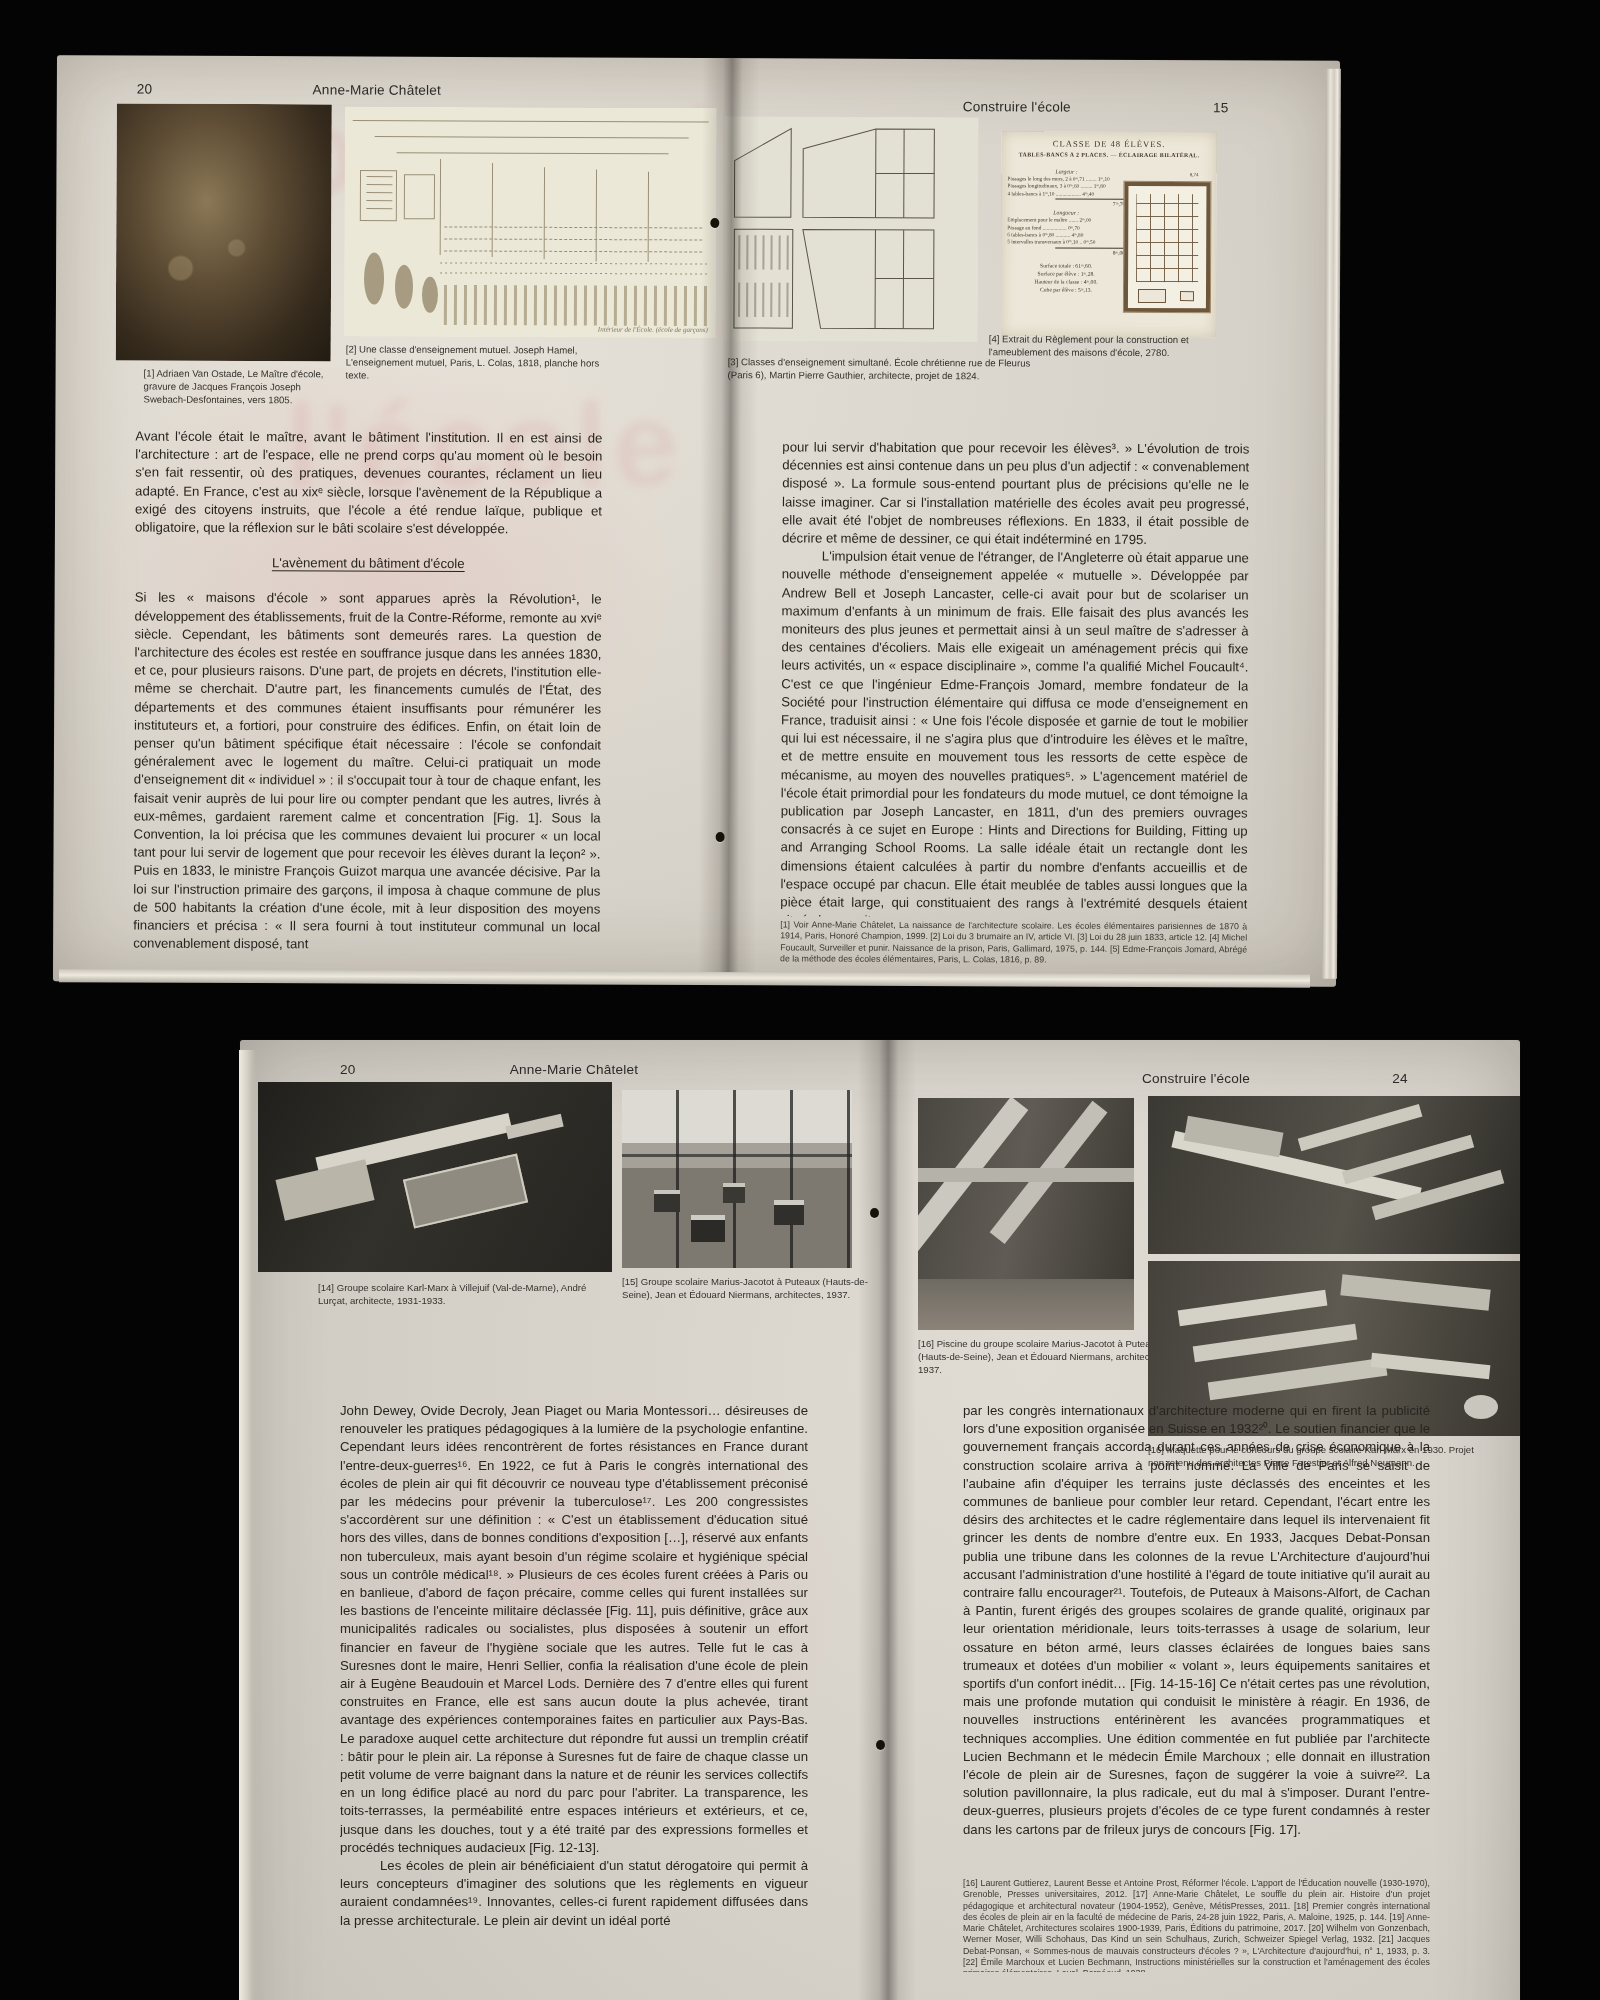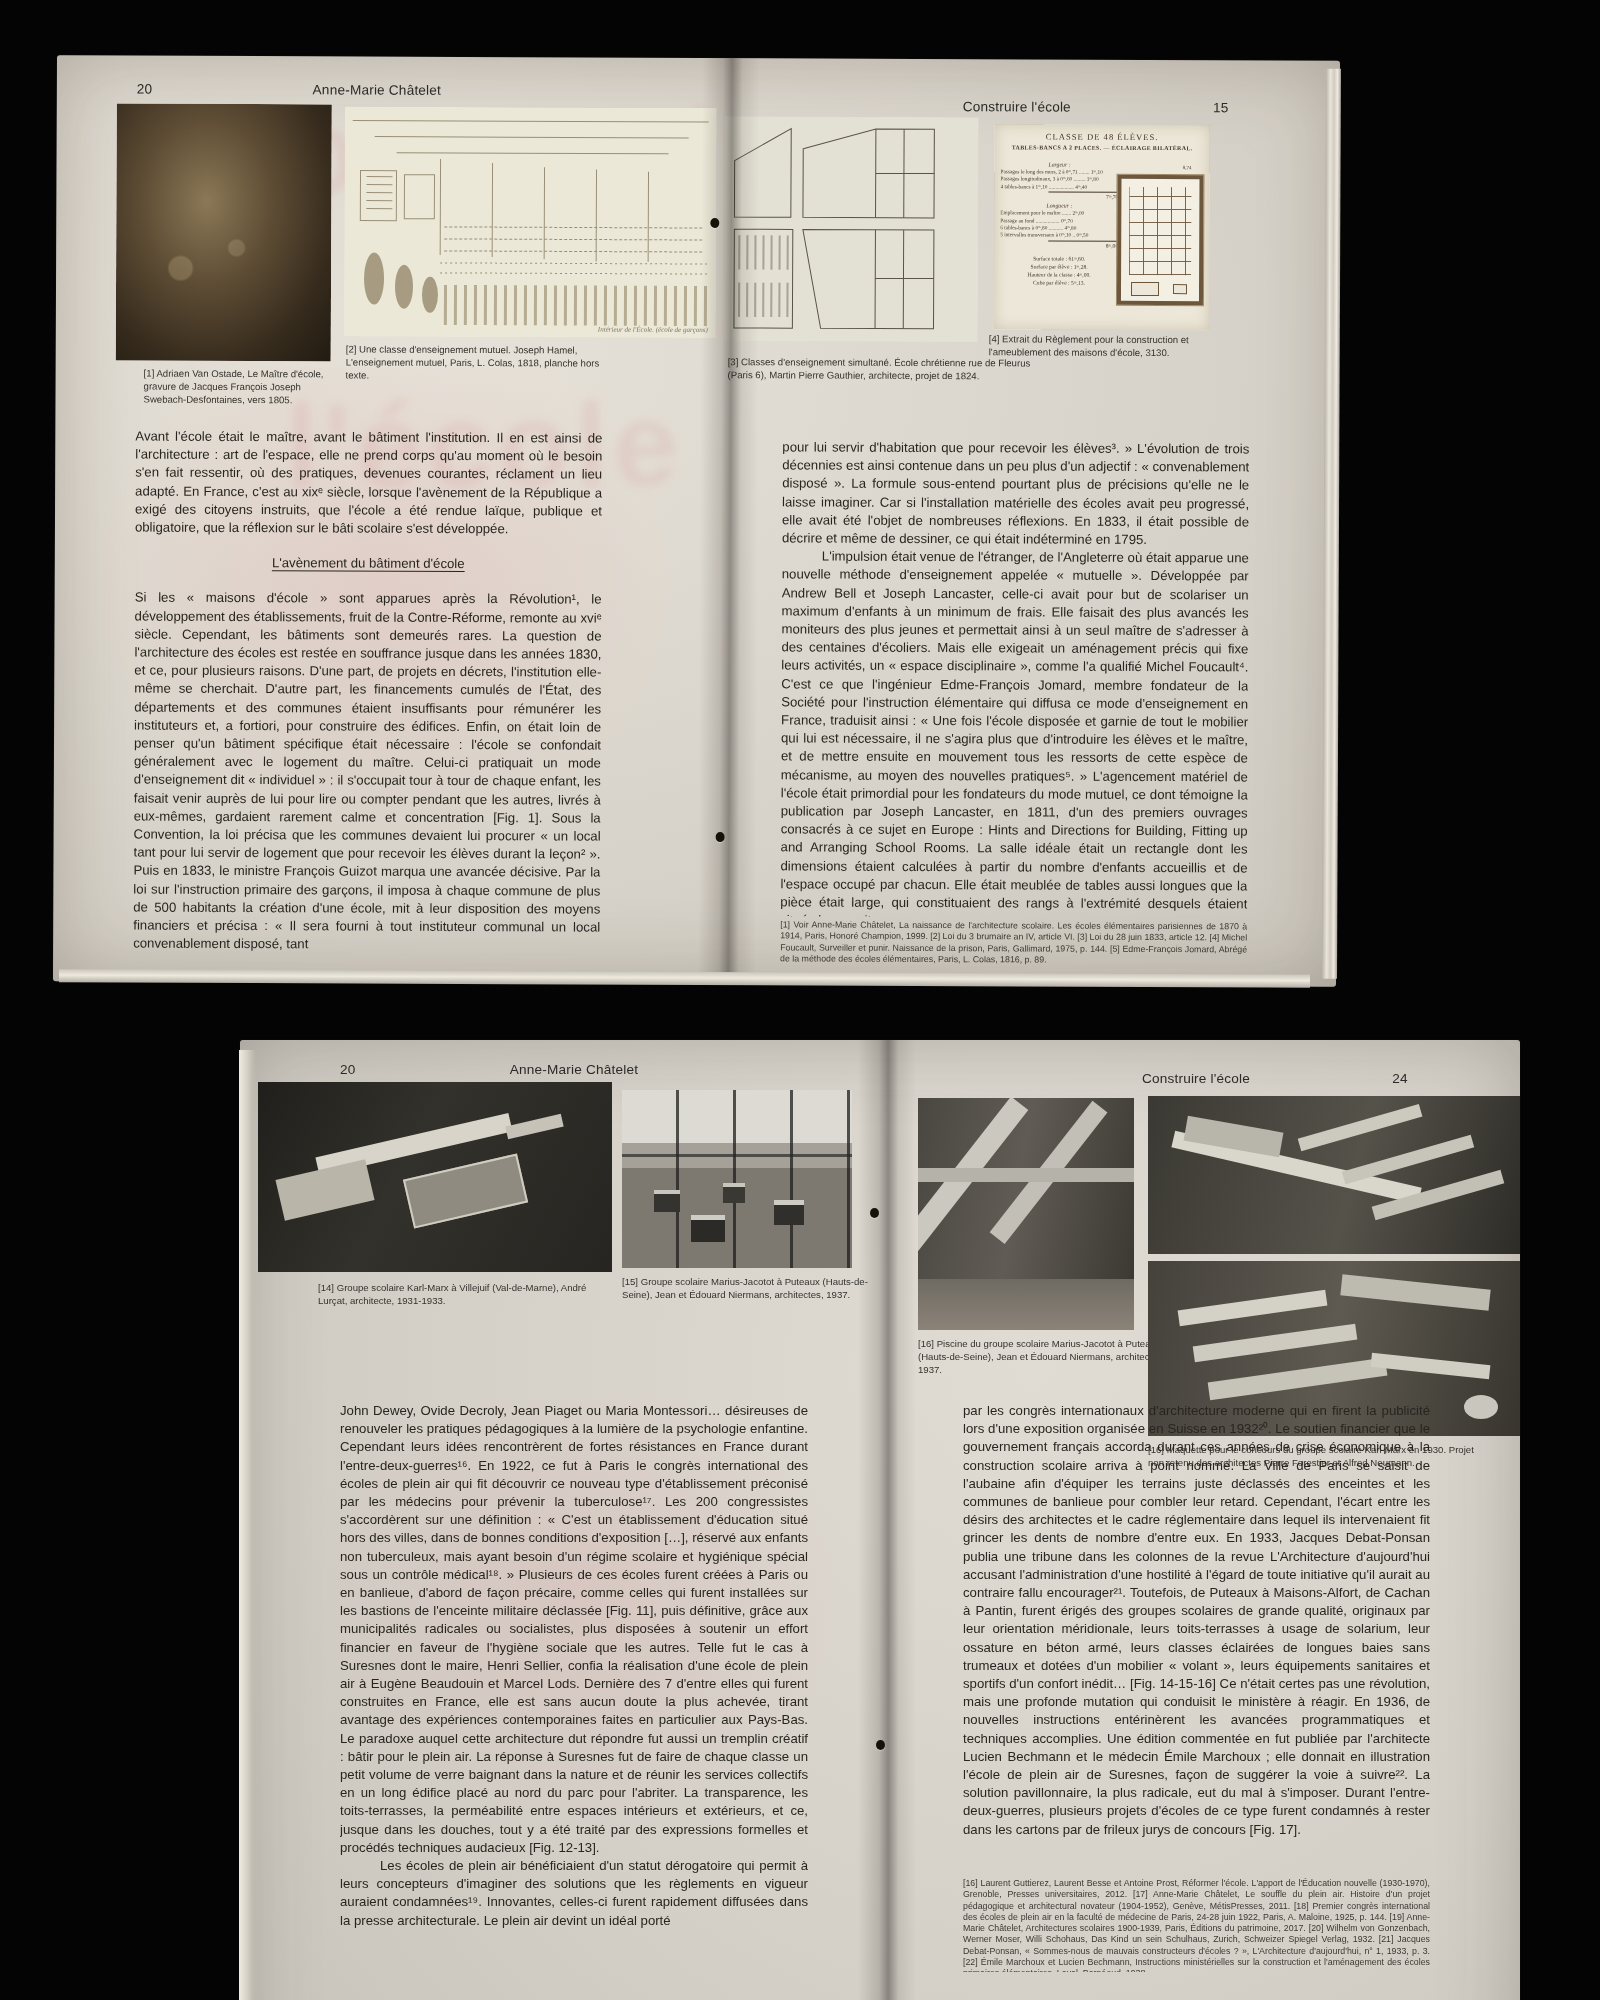--- a/index.html
+++ b/index.html
@@ -120,21 +120,21 @@
         <polygon points="78,112 208,112 208,210 96,210"></polygon>
         <path d="M150 112 V210 M178 112 V210 M150 160 H208"></path>
         <rect x="10" y="112" width="58" height="98"></rect>
       </g>
       <line x1="14" y1="135" x2="64" y2="135" stroke="#8a8471" stroke-width="34" stroke-dasharray="2 6" opacity=".65"></line>
       <line x1="14" y1="182" x2="64" y2="182" stroke="#8a8471" stroke-width="34" stroke-dasharray="2 6" opacity=".65"></line>
     </svg>
   </figure>
   <div class="abs cap" style="left:672px;top:298px;width:330px">[3] Classes d'enseignement simultané. École chrétienne rue de Fleurus (Paris 6), Martin Pierre Gauthier, architecte, projet de 1824.</div>
 
-  <figure class="abs fig plate" style="left:933px;top:60px;width:215px;height:205px;margin:5px">
+  <figure class="abs fig plate" style="left:933px;top:60px;width:215px;height:205px;margin:12px">
     <div class="t1">CLASSE DE 48 ÉLÈVES.</div>
     <div class="t2">TABLES-BANCS A 2 PLACES. — ÉCLAIRAGE BILATÉRAL.</div>
     <div class="cols">
       <div class="lc">
         <div class="lbl">Largeur :</div>
         <div class="prow">Passages le long des murs, 2 à 0ᵐ,71 ........ 1ᵐ,10</div>
         <div class="prow">Passages longitudinaux, 3 à 0ᵐ,60 ......... 1ᵐ,80</div>
         <div class="prow">4 tables-bancs à 1ᵐ,10 ................... 4ᵐ,40</div>
         <div class="ptot">7ᵐ,70</div>
         <div class="lbl">Longueur :</div>
@@ -151,21 +151,21 @@
         </div>
       </div>
       <div class="dimlabel">8,74</div>
       <div class="schoolplan">
         <div class="deskgrid"></div>
         <div class="teacher"></div>
         <div class="teacher2"></div>
       </div>
     </div>
   </figure>
-  <div class="abs cap" style="left:933px;top:274px;width:212px">[4] Extrait du Règlement pour la construction et l'ameublement des maisons d'école, 3130.</div>
+  <div class="abs cap" style="left:933px;top:274px;width:212px">[4] Extrait du Règlement pour la construction et l'ameublement des maisons d'école, 2780.</div>
 
   <div class="abs bodytext" style="left:727px;top:380px;width:467px;height:478px">
     <p>pour lui servir d'habitation que pour recevoir les élèves³. » L'évolution de trois décennies est ainsi contenue dans un peu plus d'un adjectif : « convenablement disposé ». La formule sous-entend pourtant plus de précisions qu'elle ne le laisse imaginer. Car si l'installation matérielle des écoles avait peu progressé, elle avait été l'objet de nombreuses réflexions. En 1833, il était possible de décrire et même de dessiner, ce qui était indéterminé en 1795.</p>
     <p class="indent">L'impulsion était venue de l'étranger, de l'Angleterre où était apparue une nouvelle méthode d'enseignement appelée « mutuelle ». Développée par Andrew Bell et Joseph Lancaster, celle-ci avait pour but de scolariser un maximum d'enfants à un minimum de frais. Elle faisait des plus avancés les moniteurs des plus jeunes et permettait ainsi à un seul maître de s'adresser à des centaines d'écoliers. Mais elle exigeait un aménagement précis qui fixe leurs activités, un « espace disciplinaire », comme l'a qualifié Michel Foucault⁴. C'est ce que l'ingénieur Edme-François Jomard, membre fondateur de la Société pour l'instruction élémentaire qui diffusa ce mode d'enseignement en France, traduisit ainsi : « Une fois l'école disposée et garnie de tout le mobilier qui lui est nécessaire, il ne s'agira plus que d'introduire les élèves et le maître, et de mettre ensuite en mouvement tous les ressorts de cette espèce de mécanisme, au moyen des nouvelles pratiques⁵. » L'agencement matériel de l'école était primordial pour les fondateurs du mode mutuel, ce dont témoigne la publication par Joseph Lancaster, en 1811, d'un des premiers ouvrages consacrés à ce sujet en Europe : Hints and Directions for Building, Fitting up and Arranging School Rooms. La salle idéale était un rectangle dont les dimensions étaient calculées à partir du nombre d'enfants accueillis et de l'espace occupé par chacun. Elle était meublée de tables aussi longues que la pièce était large, qui constituaient des rangs à l'extrémité desquels étaient situés les moniteurs.</p>
   </div>
   <div class="abs fnote" style="left:727px;top:861px;width:467px;height:52px">[1] Voir Anne-Marie Châtelet, La naissance de l'architecture scolaire. Les écoles élémentaires parisiennes de 1870 à 1914, Paris, Honoré Champion, 1999. [2] Loi du 3 brumaire an IV, article VI. [3] Loi du 28 juin 1833, article 12. [4] Michel Foucault, Surveiller et punir. Naissance de la prison, Paris, Gallimard, 1975, p. 144. [5] Edme-François Jomard, Abrégé de la méthode des écoles élémentaires, Paris, L. Colas, 1816, p. 89.</div>
 
   <div class="abs spine" style="left:645px"></div>
   <div class="abs hole" style="left:654px;top:160px"></div>
   <div class="abs hole" style="left:662px;top:774px"></div>

